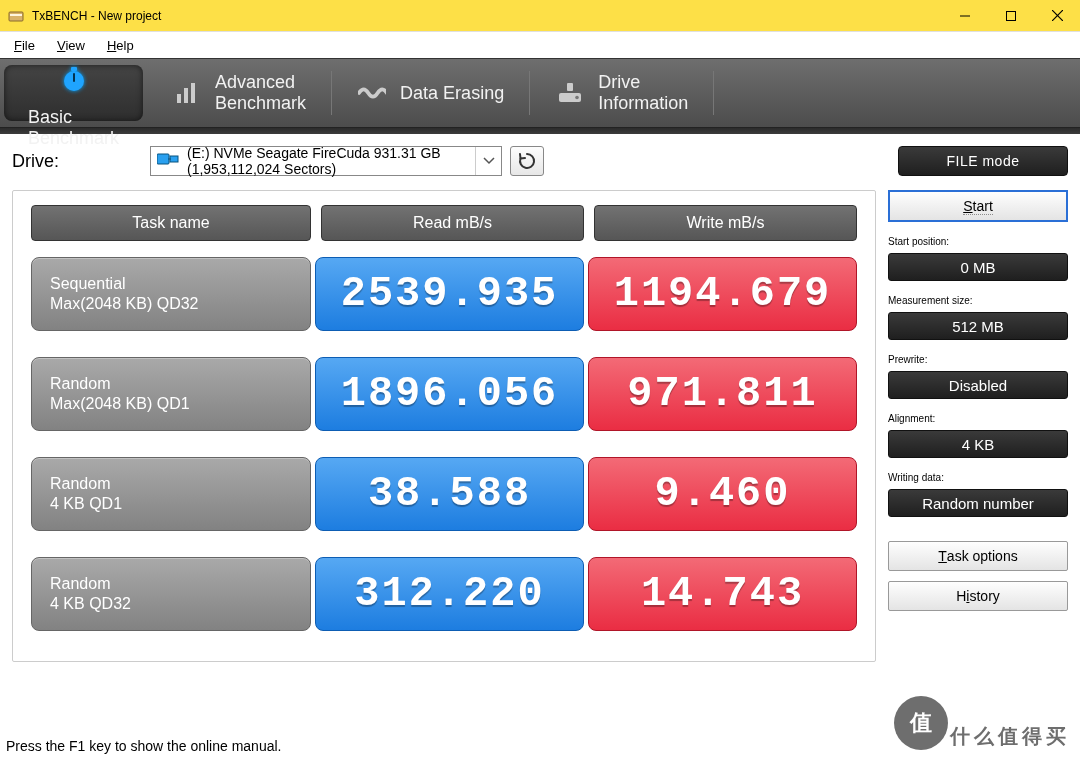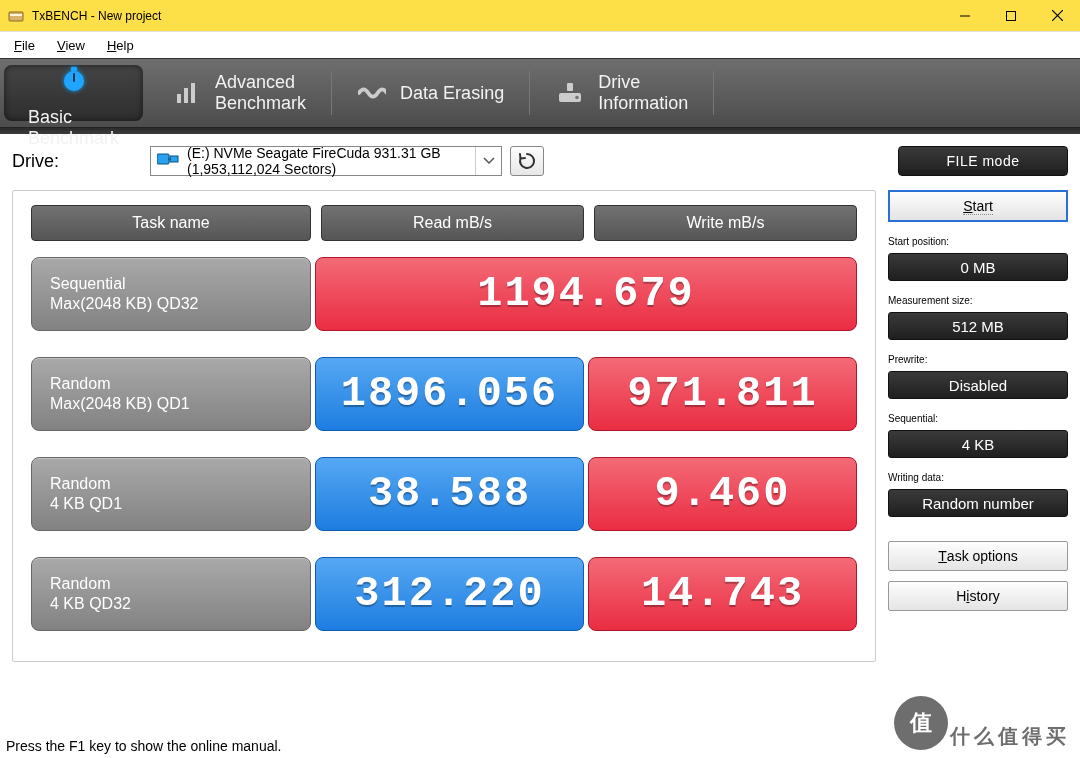--- a/index.html
+++ b/index.html
@@ -182,20 +182,21 @@
       <div class="th th-name">Task name</div>
       <div class="th th-read">Read mB/s</div>
       <div class="th th-write">Write mB/s</div>
     </div>
 
     <div class="brow">
       <div class="taskcell">
           <div class="t1">Sequential</div>
           <div>Max(2048 KB) QD32</div>
         </div>
+      <div class="valcell valread">2539.935</div>
       <div class="valcell valwrite">1194.679</div>
     </div>
     <div class="brow">
       <div class="taskcell">
           <div class="t1">Random</div>
           <div>Max(2048 KB) QD1</div>
         </div>
       <div class="valcell valread">1896.056</div>
       <div class="valcell valwrite">971.811</div>
     </div>
@@ -224,21 +225,21 @@
 
     <div class="rlabel">Start position:</div>
     <div class="rvalue">0 MB</div>
 
     <div class="rlabel">Measurement size:</div>
     <div class="rvalue">512 MB</div>
 
     <div class="rlabel">Prewrite:</div>
     <div class="rvalue">Disabled</div>
 
-    <div class="rlabel">Sequential:</div>
+    <div class="rlabel">Alignment:</div>
     <div class="rvalue">4 KB</div>
 
     <div class="rlabel">Writing data:</div>
     <div class="rvalue">Random number</div>
 
     <div style="height:8px"></div>
     <div class="rbtn"><u>T</u>ask options</div>
     <div class="rbtn">
         <span>H<u>i</u>story</span>
       </div>

